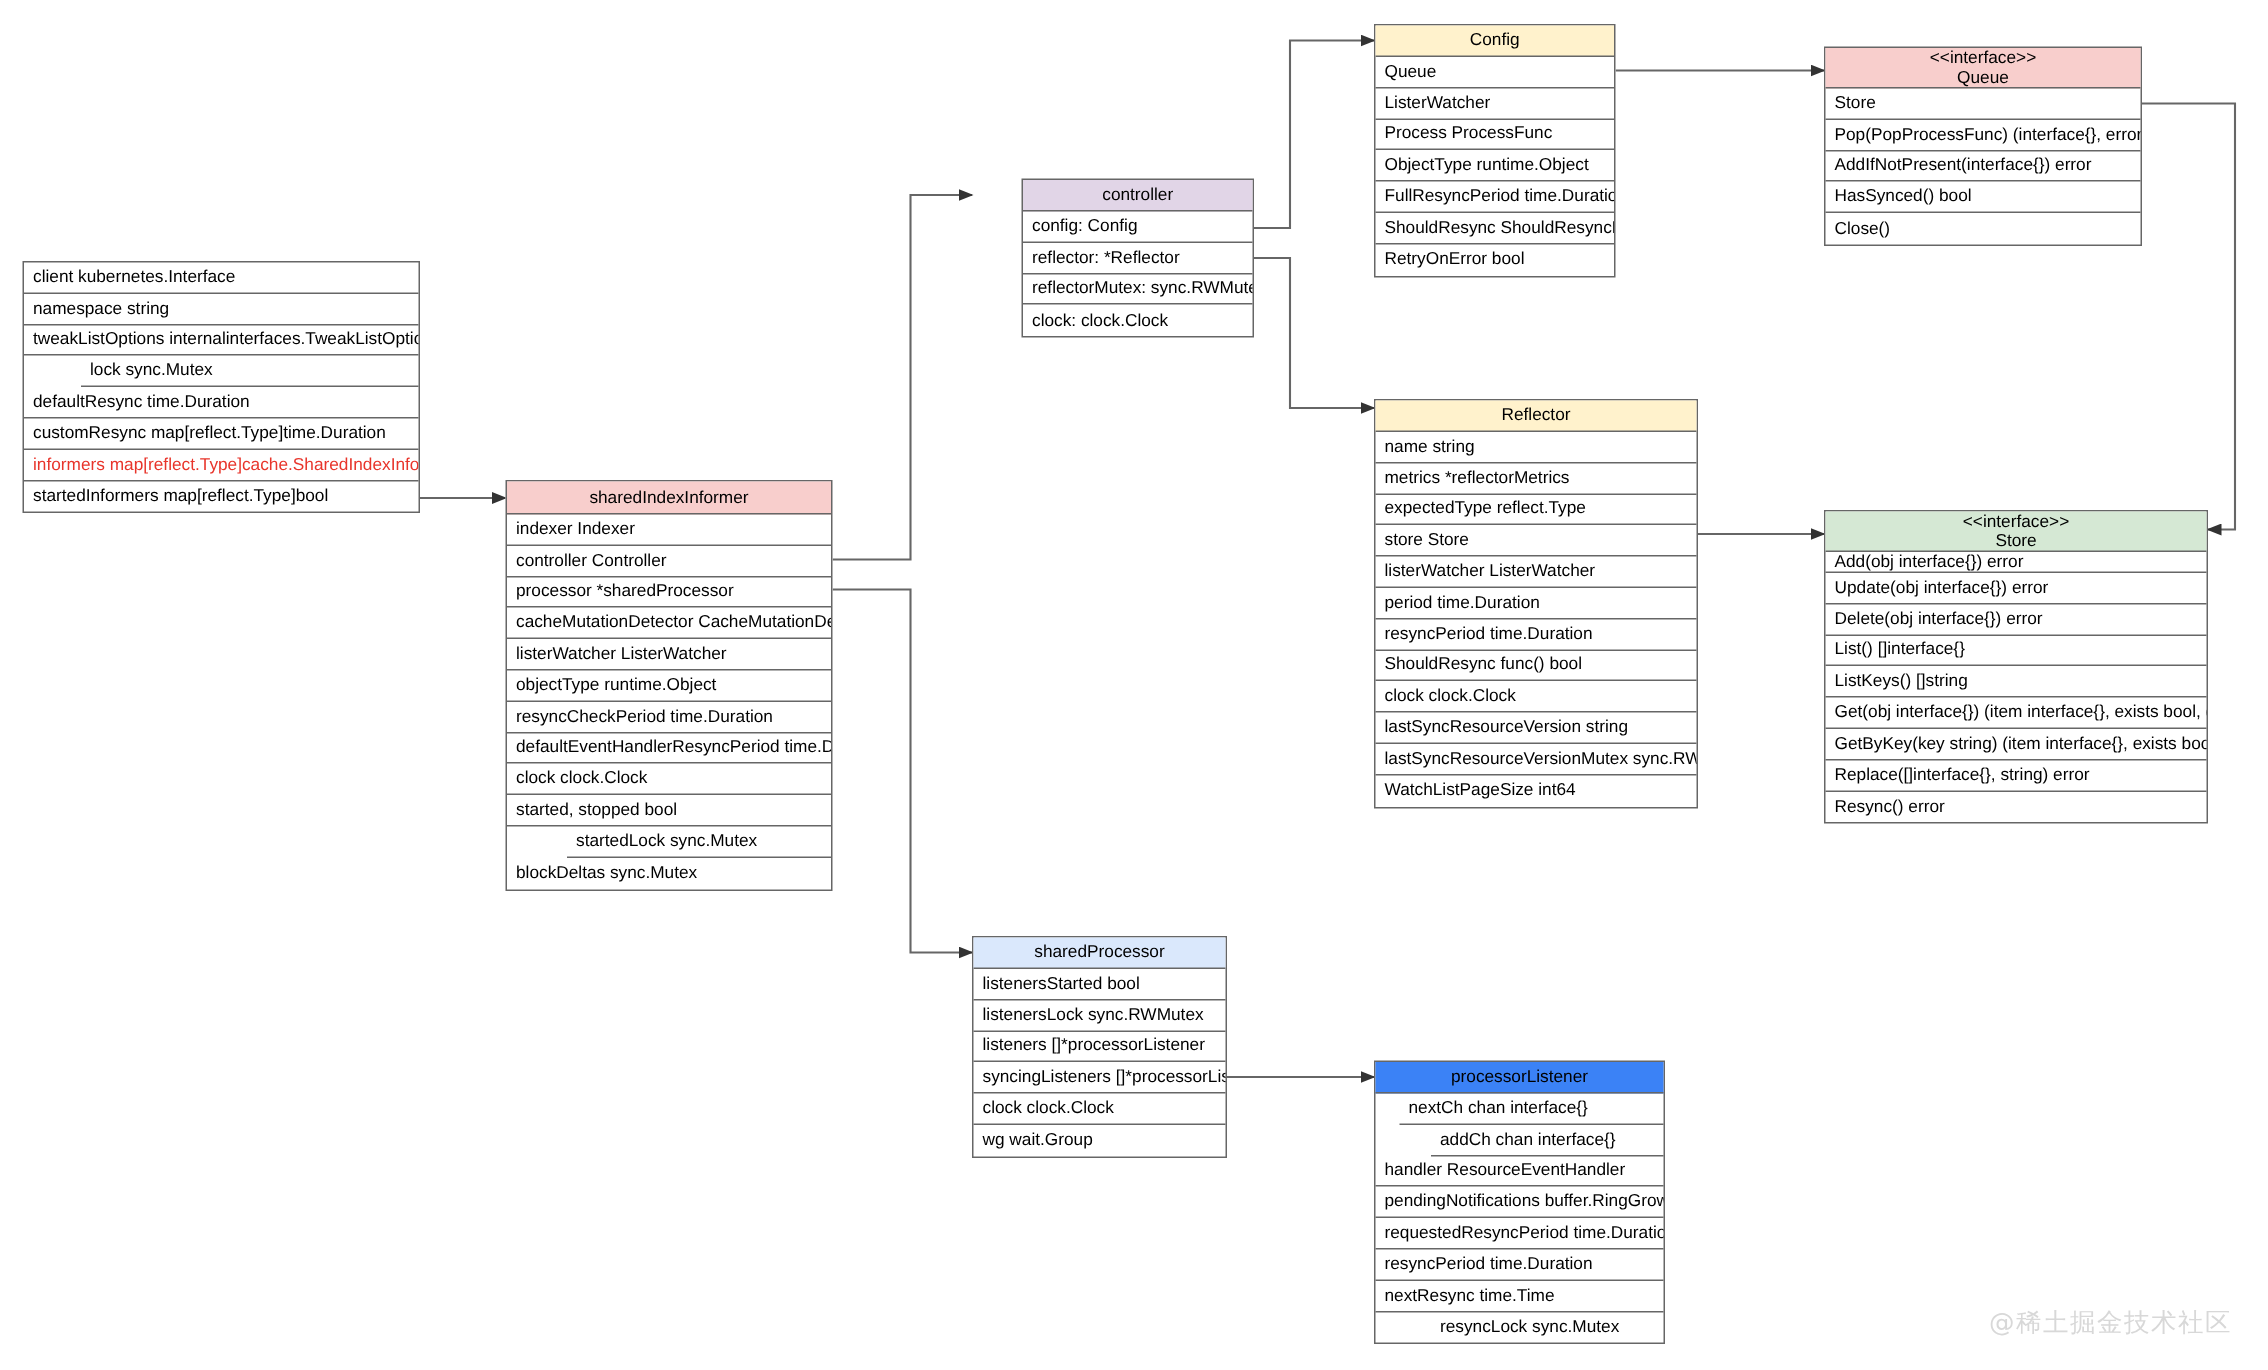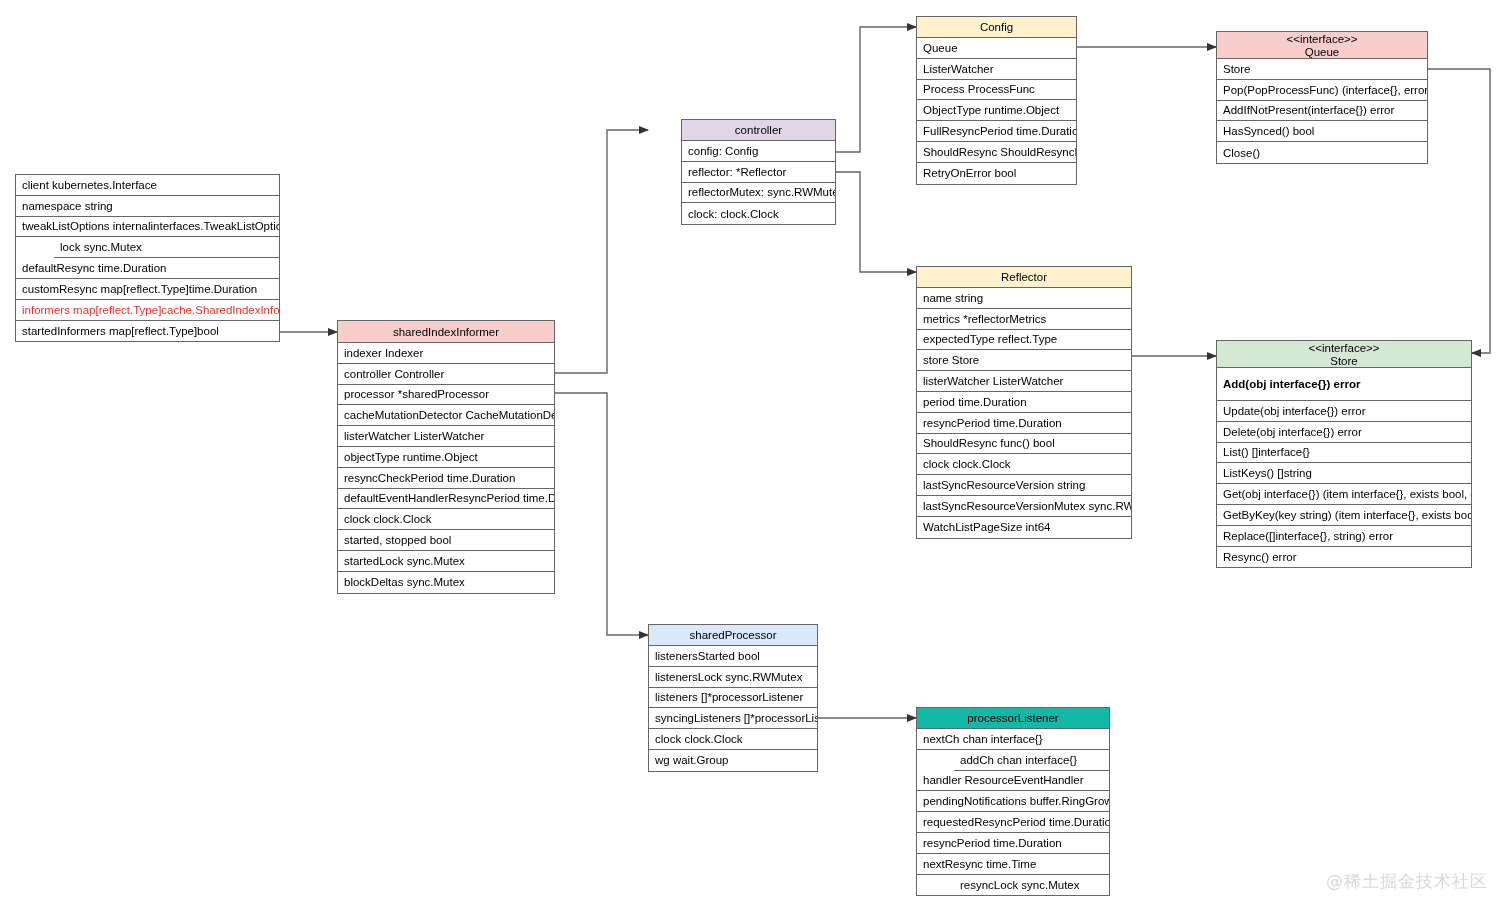--- a/index.html
+++ b/index.html
@@ -80,21 +80,21 @@
         <div class="uml-row" style="height: 20.8px; border-bottom-color: rgb(102, 102, 102);">indexer Indexer</div>
         <div class="uml-row" style="height: 20.8px; border-bottom-color: rgb(102, 102, 102);">controller Controller</div>
         <div class="uml-row" style="height: 20.8px; border-bottom-color: rgb(102, 102, 102);">processor *sharedProcessor</div>
         <div class="uml-row" style="height: 20.8px; border-bottom-color: rgb(102, 102, 102);">cacheMutationDetector CacheMutationDetector</div>
         <div class="uml-row" style="height: 20.8px; border-bottom-color: rgb(102, 102, 102);">listerWatcher ListerWatcher</div>
         <div class="uml-row" style="height: 20.8px; border-bottom-color: rgb(102, 102, 102);">objectType runtime.Object</div>
         <div class="uml-row" style="height: 20.8px; border-bottom-color: rgb(102, 102, 102);">resyncCheckPeriod time.Duration</div>
         <div class="uml-row" style="height: 20.8px; border-bottom-color: rgb(102, 102, 102);">defaultEventHandlerResyncPeriod time.Duration</div>
         <div class="uml-row" style="height: 20.8px; border-bottom-color: rgb(102, 102, 102);">clock clock.Clock</div>
         <div class="uml-row" style="height: 20.8px; border-bottom-color: rgb(102, 102, 102);">started, stopped bool</div>
-        <div class="uml-row" style="height: 20.8px; border-bottom-color: rgb(102, 102, 102);">startedLock sync.Mutex</div>
+        <div class="uml-row" style="height: 20.8px; border-bottom-color: rgb(102, 102, 102); margin-left: 40px;">startedLock sync.Mutex</div>
         <div class="uml-row" style="height: 20.8px; border-bottom-color: rgb(102, 102, 102);">blockDeltas sync.Mutex</div>
       </div>
       <div class="umlbox" style="left: 648px; top: 119px; width: 155px; margin-left: 33px;">
         <div class="uml-title" style="height: 21px; background: rgb(225, 213, 231); border-bottom-color: rgb(102, 102, 102); line-height: 15px;">controller</div>
         <div class="uml-row" style="height: 20.8px; border-bottom-color: rgb(102, 102, 102);">config: Config</div>
         <div class="uml-row" style="height: 20.8px; border-bottom-color: rgb(102, 102, 102);">reflector: *Reflector</div>
         <div class="uml-row" style="height: 20.8px; border-bottom-color: rgb(102, 102, 102);">reflectorMutex: sync.RWMutex</div>
         <div class="uml-row" style="height: 20.8px; border-bottom-color: rgb(102, 102, 102);">clock: clock.Clock</div>
       </div>
       <div class="umlbox" style="left: 916px; top: 16px; width: 161px;">
@@ -131,42 +131,42 @@
         <div class="uml-row" style="height: 20.8px; border-bottom-color: rgb(102, 102, 102);">clock clock.Clock</div>
         <div class="uml-row" style="height: 20.8px; border-bottom-color: rgb(102, 102, 102);">lastSyncResourceVersion string</div>
         <div class="uml-row" style="height: 20.8px; border-bottom-color: rgb(102, 102, 102);">lastSyncResourceVersionMutex sync.RWMutex</div>
         <div class="uml-row" style="height: 20.8px; border-bottom-color: rgb(102, 102, 102);">WatchListPageSize int64</div>
       </div>
       <div class="umlbox" style="left: 1216px; top: 340px; width: 256px;">
         <div class="uml-title" style="height: 27px; background: rgb(213, 232, 212); border-bottom-color: rgb(102, 102, 102); line-height: 12.5px; padding-top: 1px;">
           <span class="iface">&lt;&lt;interface&gt;&gt;</span>
           <span class="iface">Store</span>
         </div>
-        <div class="uml-row" style="height: 33px; border-bottom-color: rgb(102, 102, 102); font-weight: bold;">Add(obj interface{}) error</div>
+        <div class="uml-row" style="height: 14px; border-bottom-color: rgb(102, 102, 102);">Add(obj interface{}) error</div>
         <div class="uml-row" style="height: 20.8px; border-bottom-color: rgb(102, 102, 102);">Update(obj interface{}) error</div>
         <div class="uml-row" style="height: 20.8px; border-bottom-color: rgb(102, 102, 102);">Delete(obj interface{}) error</div>
         <div class="uml-row" style="height: 20.8px; border-bottom-color: rgb(102, 102, 102);">List() []interface{}</div>
         <div class="uml-row" style="height: 20.8px; border-bottom-color: rgb(102, 102, 102);">ListKeys() []string</div>
         <div class="uml-row" style="height: 20.8px; border-bottom-color: rgb(102, 102, 102);">Get(obj interface{}) (item interface{}, exists bool, err error)</div>
         <div class="uml-row" style="height: 20.8px; border-bottom-color: rgb(102, 102, 102);">GetByKey(key string) (item interface{}, exists bool, err erro</div>
         <div class="uml-row" style="height: 20.8px; border-bottom-color: rgb(102, 102, 102);">Replace([]interface{}, string) error</div>
         <div class="uml-row" style="height: 20.8px; border-bottom-color: rgb(102, 102, 102);">Resync() error</div>
       </div>
       <div class="umlbox" style="left: 648px; top: 624px; width: 170px;">
         <div class="uml-title" style="height: 21px; background: rgb(218, 232, 252); border-bottom-color: rgb(102, 102, 102); line-height: 15px;">sharedProcessor</div>
         <div class="uml-row" style="height: 20.8px; border-bottom-color: rgb(102, 102, 102);">listenersStarted bool</div>
         <div class="uml-row" style="height: 20.8px; border-bottom-color: rgb(102, 102, 102);">listenersLock sync.RWMutex</div>
         <div class="uml-row" style="height: 20.8px; border-bottom-color: rgb(102, 102, 102);">listeners []*processorListener</div>
         <div class="uml-row" style="height: 20.8px; border-bottom-color: rgb(102, 102, 102);">syncingListeners []*processorListener</div>
         <div class="uml-row" style="height: 20.8px; border-bottom-color: rgb(102, 102, 102);">clock clock.Clock</div>
         <div class="uml-row" style="height: 20.8px; border-bottom-color: rgb(102, 102, 102);">wg wait.Group</div>
       </div>
       <div class="umlbox" style="left: 916px; top: 707px; width: 194px;">
-        <div class="uml-title" style="height: 21px; background: #14b8a6; border-bottom-color: rgb(102, 102, 102); line-height: 15px;">processorListener</div>
-        <div class="uml-row" style="height: 20.8px; border-bottom-color: rgb(102, 102, 102);">nextCh chan interface{}</div>
+        <div class="uml-title" style="height: 21px; background: #3b82f6; border-bottom-color: rgb(102, 102, 102); line-height: 15px;">processorListener</div>
+        <div class="uml-row" style="height: 20.8px; border-bottom-color: rgb(102, 102, 102); margin-left: 16px;">nextCh chan interface{}</div>
         <div class="uml-row" style="height: 20.8px; border-bottom-color: rgb(102, 102, 102); margin-left: 37px;">addCh chan interface{}</div>
         <div class="uml-row" style="height: 20.8px; border-bottom-color: rgb(102, 102, 102);">handler ResourceEventHandler</div>
         <div class="uml-row" style="height: 20.8px; border-bottom-color: rgb(102, 102, 102);">pendingNotifications buffer.RingGrowing</div>
         <div class="uml-row" style="height: 20.8px; border-bottom-color: rgb(102, 102, 102);">requestedResyncPeriod time.Duration</div>
         <div class="uml-row" style="height: 20.8px; border-bottom-color: rgb(102, 102, 102);">resyncPeriod time.Duration</div>
         <div class="uml-row" style="height: 20.8px; border-bottom-color: rgb(102, 102, 102);">nextResync time.Time</div>
         <div class="uml-row" style="height: 20.8px; border-bottom-color: rgb(102, 102, 102); margin-left: 37px;">resyncLock sync.Mutex</div>
       </div>
     </div>
 

